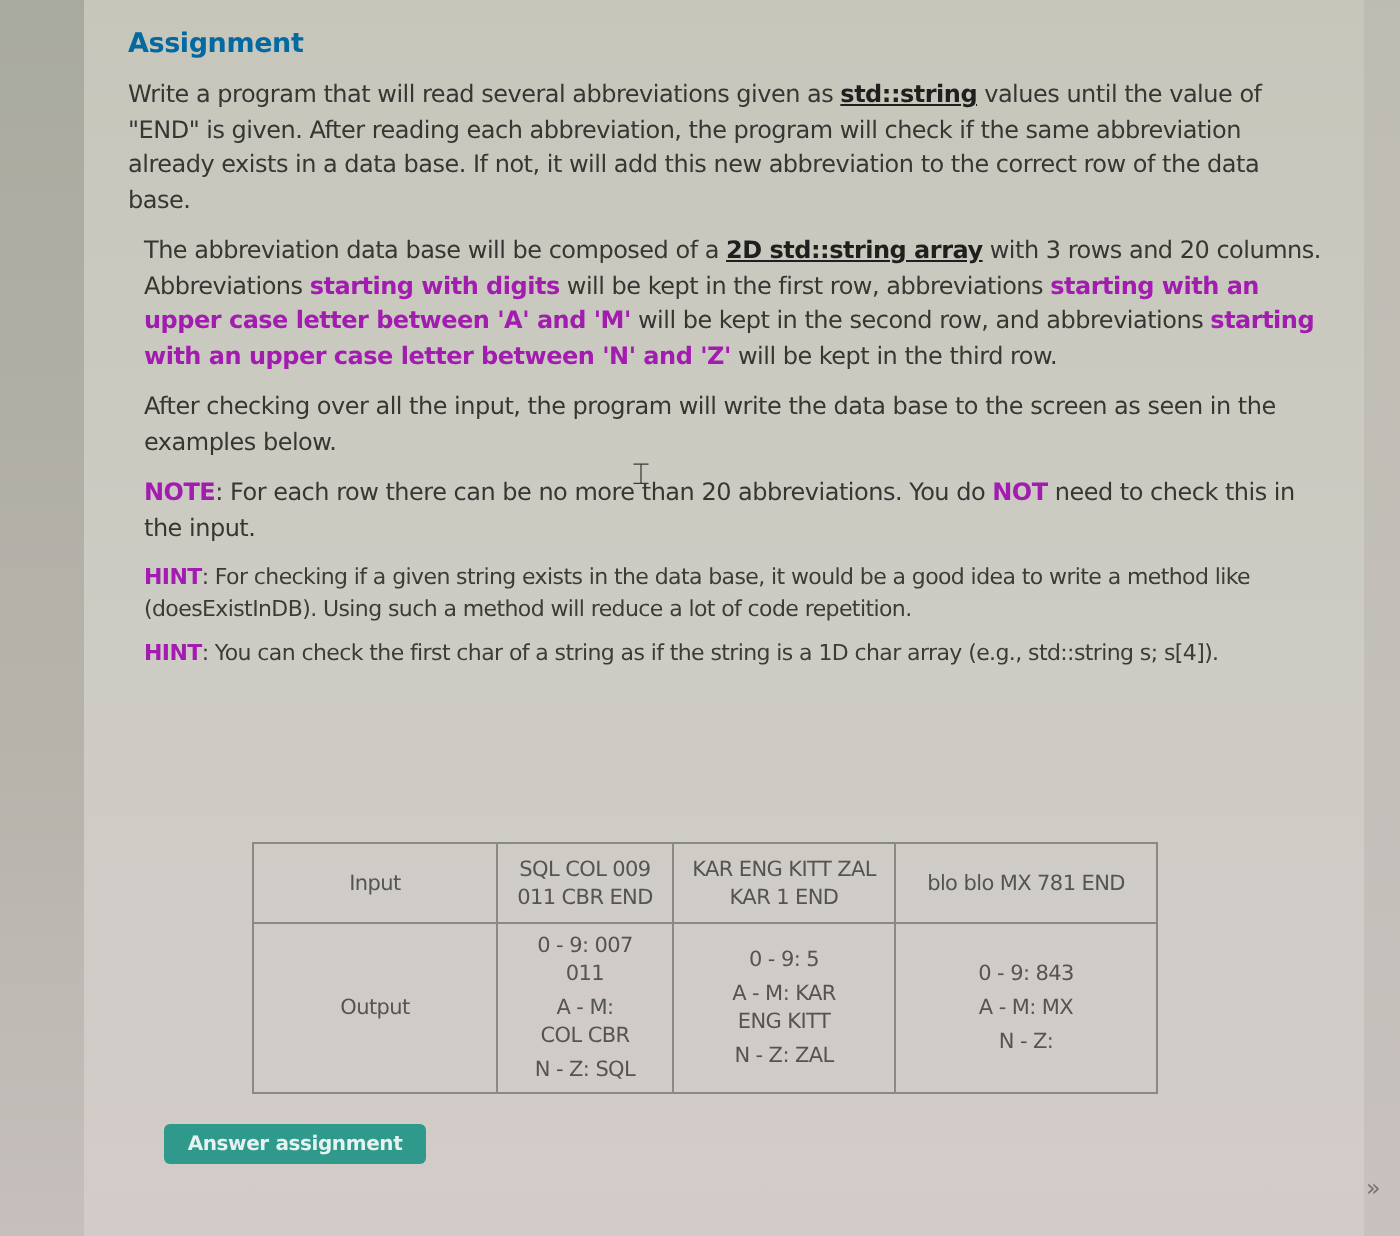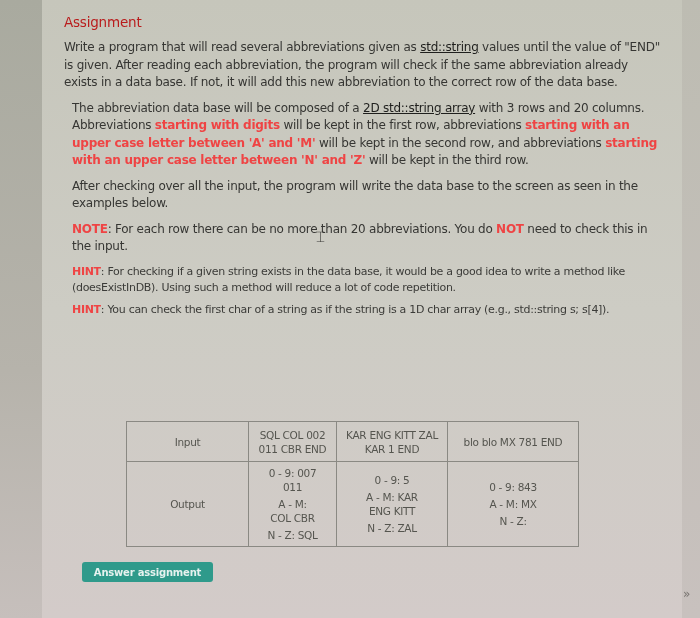--- a/index.html
+++ b/index.html
@@ -19,34 +19,34 @@
       background: linear-gradient(180deg, #c6c6bb 0%, #cdccc4 50%, #d3cbc9 100%);
     }
     .right-strip {
       position: absolute; left: 682px; top: 0; width: 18px; height: 618px;
       background: linear-gradient(180deg, #bdbcb2 0%, #c8c1be 100%);
     }
     .content {
       position: absolute; left: 64px; top: 14px; width: 600px;
     }
     h1 {
-      font-size: 13.5px; font-weight: normal; color: #b91c1c;
+      font-size: 13.5px; font-weight: bold; color: #0369a1;
       margin-bottom: 9px; letter-spacing: -0.2px;
     }
     p {
       font-size: 12px; line-height: 17.5px; color: #363633;
       margin-bottom: 8px; letter-spacing: -0.25px;
     }
     p.indent { padding-left: 8px; }
     p.small {
       font-size: 11px; line-height: 16px; color: #3b3b38; letter-spacing: -0.3px;
       margin-bottom: 6px;
     }
-    b { color: #ef4444; }
-    .u { text-decoration: underline; font-weight: normal; color: #1f1f1d; }
+    b { color: #a21caf; }
+    .u { text-decoration: underline; font-weight: bold; color: #1f1f1d; }
 
     .table-wrap { position: absolute; left: 126px; top: 421px; text-align: center; }
     table {
       border-collapse: collapse;
       border: 1.5px solid #6d6c67;
       font-size: 10.5px; color: #55554f; letter-spacing: -0.3px;
     }
     td {
       border: 1px solid #8a8983;
       vertical-align: middle;
@@ -102,21 +102,21 @@
 </div>
 
 <div class="cursor-ibeam">⌶</div>
 
 <div class="table-wrap">
   <table>
     <tbody>
         <tr class="input-row">
       <td class="label">Input</td>
       <td class="c1">
-        <span class="line">SQL COL 002</span>
+        <span class="line">SQL COL 009</span>
         <span class="line">011 CBR END</span>
       </td>
       <td class="c2">
         <span class="line">KAR ENG KITT ZAL</span>
         <span class="line">KAR 1 END</span>
       </td>
       <td class="c3">
         <span class="line">blo blo MX 781 END</span>
       </td>
     </tr>

